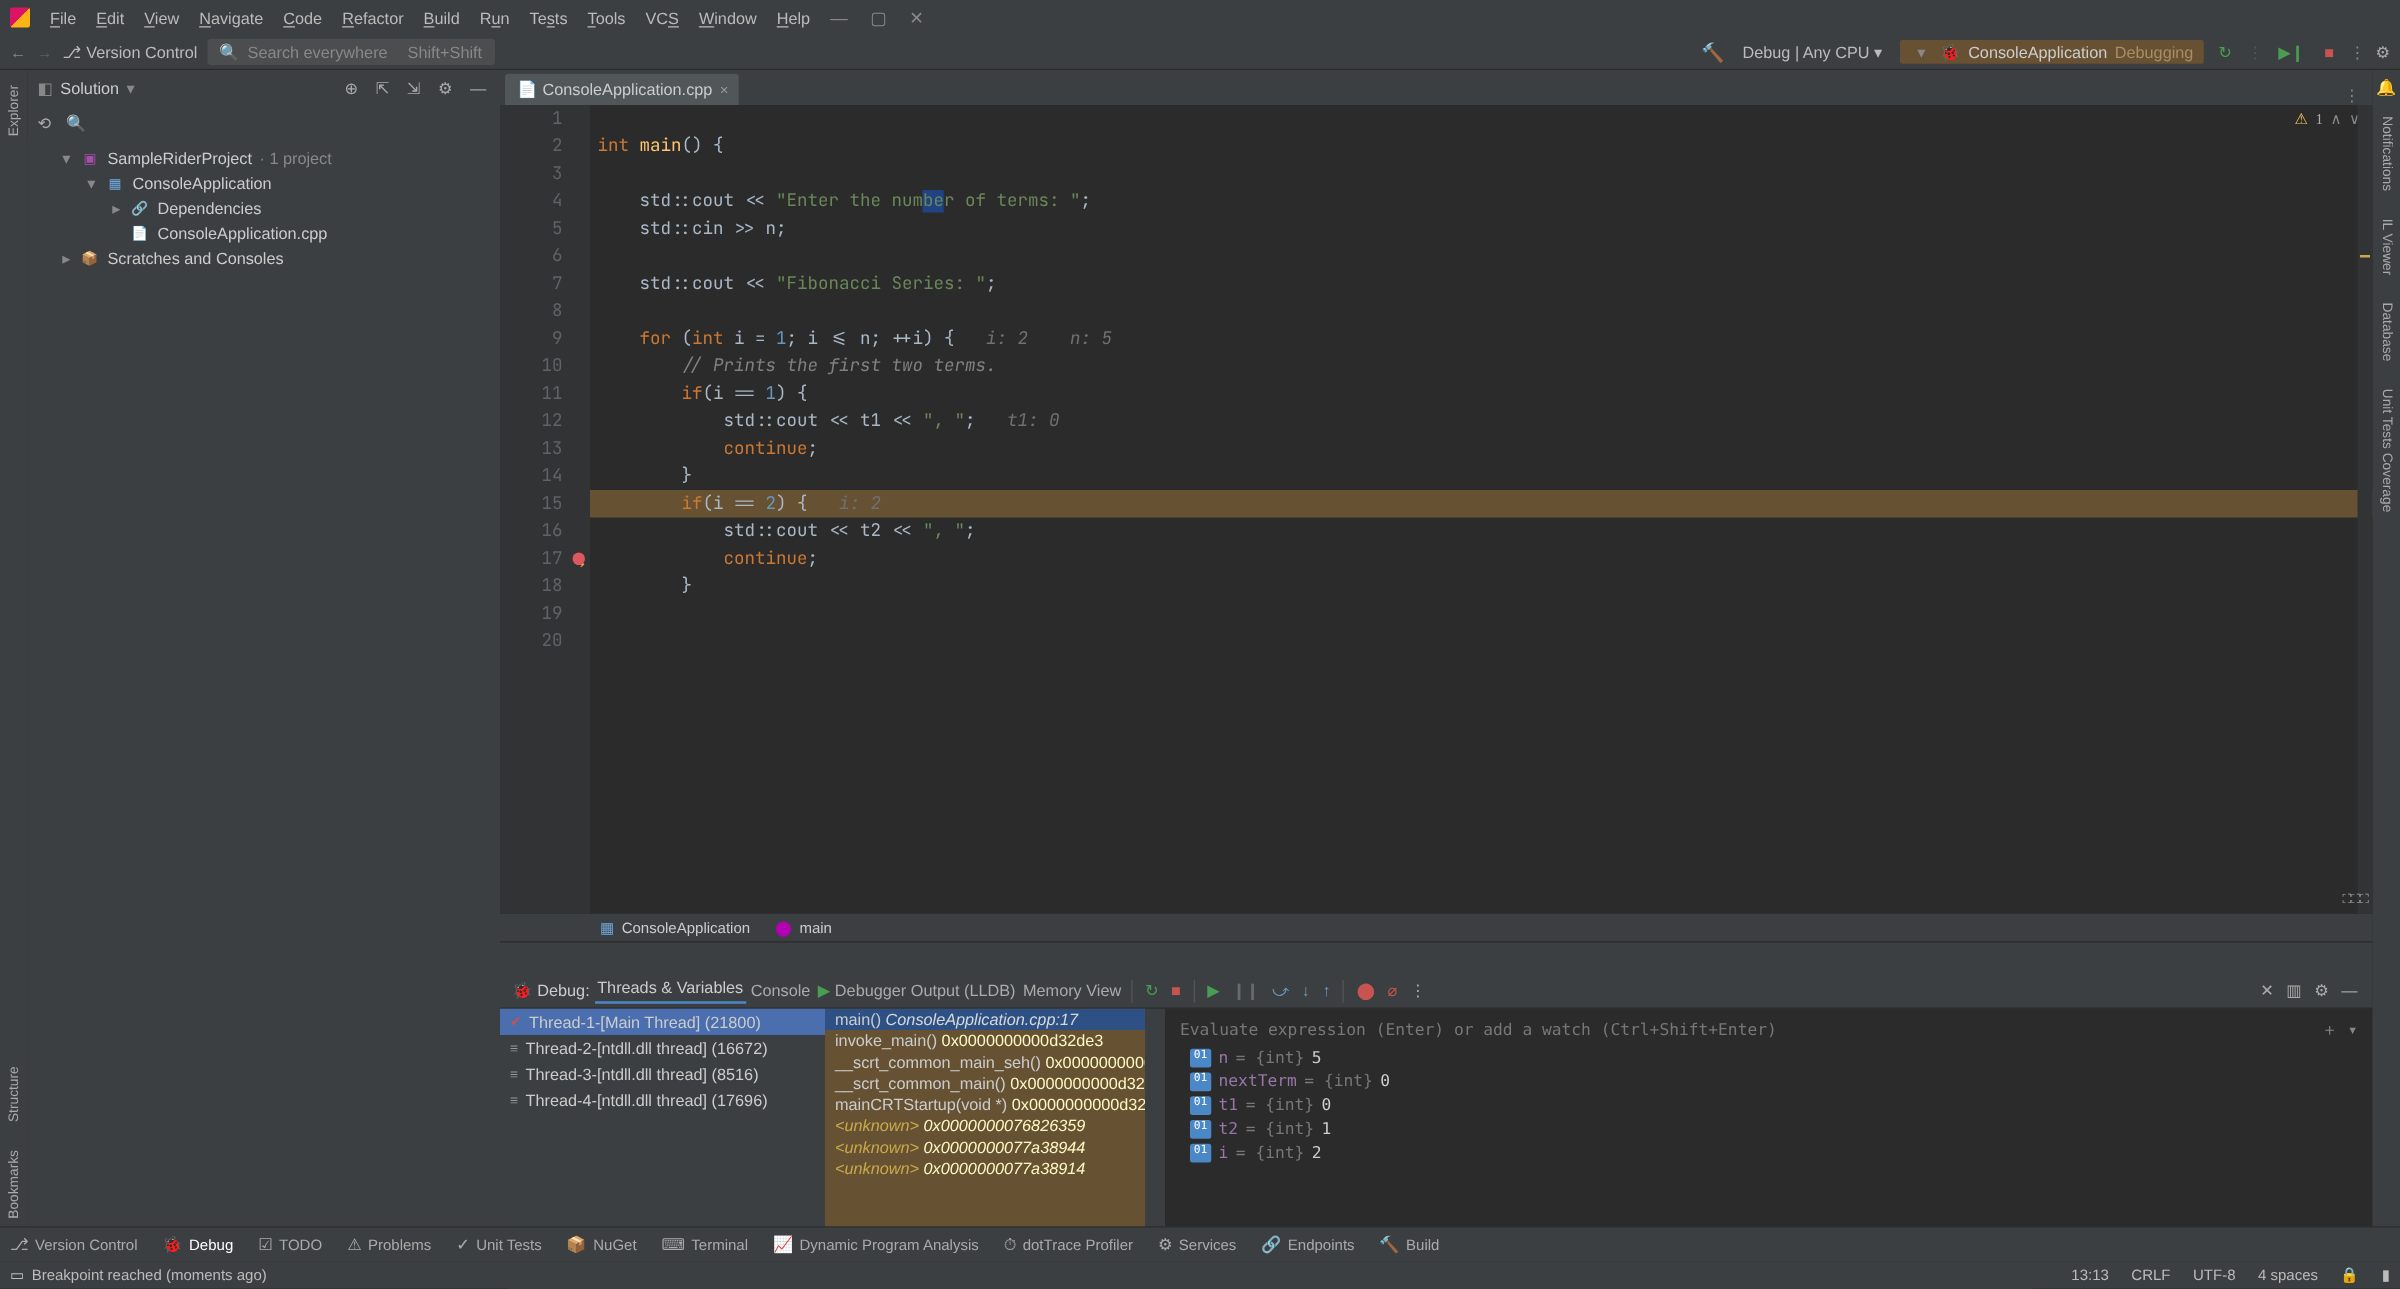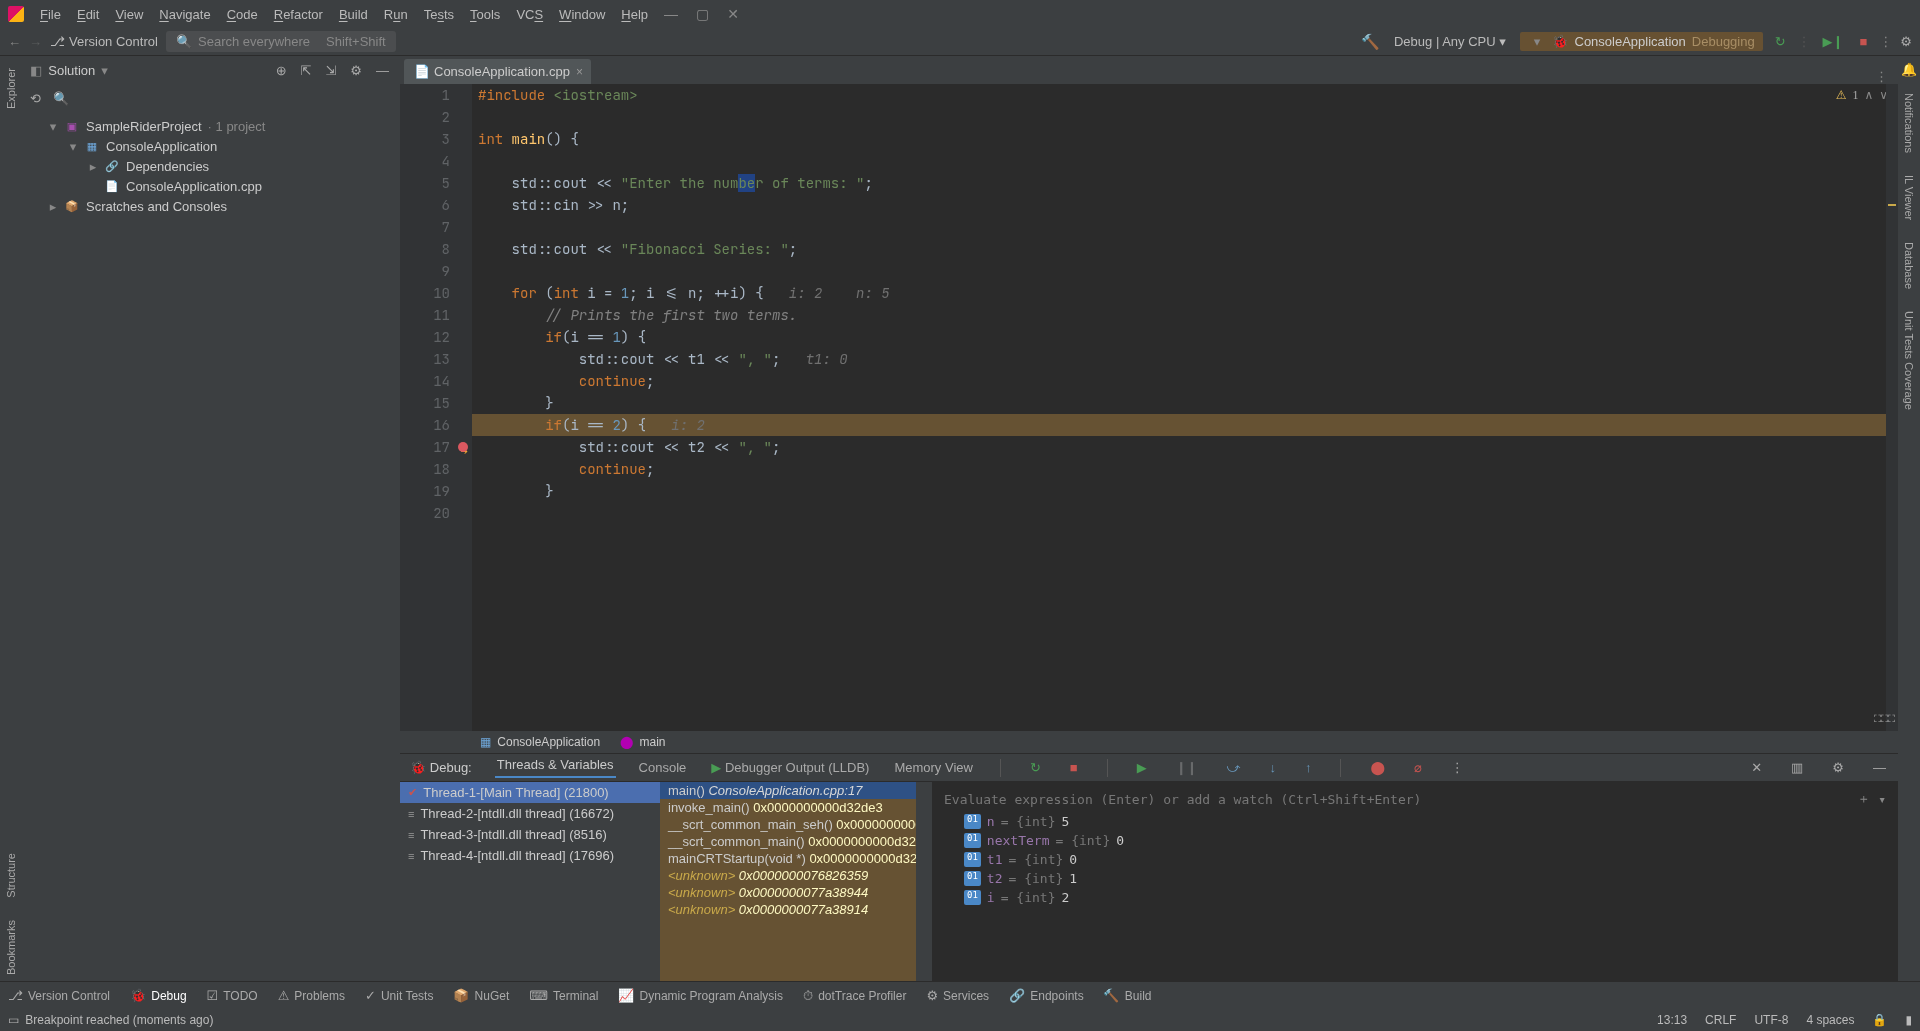--- a/index.html
+++ b/index.html
@@ -73,21 +73,21 @@
 .c { color: #808080; font-style: italic; }
 .hint { color: #707070; font-style: italic; }
 .fn { color: #ffc66d; }
 .u { text-decoration: wavy underline #bbb; text-decoration-thickness: 1px; }
 .hl-pause { background: #214283; }
 
 .crumb-bar { height: 22px; background: #3c3f41; display: flex; align-items: center; padding-left: 80px; gap: 20px; color: #ccc; font-size: 12px; }
 .crumb { display: flex; align-items: center; gap: 6px; }
 
 .debug-panel { height: 228px; background: #3c3f41; display: flex; flex-direction: column; border-top: 1px solid #2b2b2b; }
-.debug-tabs { height: 28px; display: flex; align-items: center; padding: 0 8px; gap: 21px; color: #aaa; border-bottom: 1px solid #2b2b2b; }
+.debug-tabs { height: 28px; display: flex; align-items: center; padding: 0 8px; gap: 2px; color: #aaa; border-bottom: 1px solid #2b2b2b; margin-top: 25px; }
 .debug-tabs .dtab { cursor: pointer; padding: 0 2px; }
 .debug-tabs .dtab.active { color: #ccc; border-bottom: 2px solid #4a88c7; padding-bottom: 4px; }
 .debug-tabs .dtab.title-label { color: #ccc; }
 .debug-tabs .sep { width: 1px; height: 18px; background: #555; margin: 0 4px; }
 .debug-tabs .spacer { flex: 1; }
 .debug-tabs .dbtn { cursor: pointer; padding: 0 4px; }
 .debug-tabs .green { color: #499c54; }
 .debug-tabs .red { color: #c75450; }
 .debug-tabs .blue { color: #6897bb; }
 .debug-body { flex: 1; display: flex; }
@@ -98,21 +98,21 @@
 .thread-row .ticon.check { color: #c75450; }
 .frames-col { width: 256px; background: #665233; overflow: hidden; }
 .frame-row { padding: 1px 8px; color: #ccc; white-space: nowrap; }
 .frame-row.top { background: #2e5185; }
 .frame-row .addr { color: #fef9c3; }
 .frame-row .loc { font-style: italic; color: #d8d8d8; }
 .frame-row.unk { font-style: italic; color: #c9a94a; }
 .vars-col { flex: 1; background: #2b2b2b; padding: 4px 0; margin-left: 16px; }
 .eval-box { padding: 4px 12px; color: #777; font-family: Consolas, monospace; display: flex; align-items: center; }
 .eval-box .spacer { flex: 1; }
-.var-row { padding: 2px 32px; color: #ccc; font-family: Consolas, monospace; display: flex; gap: 6px; }
+.var-row { padding: 2px 20px; color: #ccc; font-family: Consolas, monospace; display: flex; gap: 6px; }
 .var-row .badge { background: #4a88c7; color: #fff; font-size: 9px; padding: 0 3px; border-radius: 2px; }
 .var-row .vname { color: #9876aa; }
 .var-row .vtype { color: #777; }
 .var-row .vval { color: #ccc; }
 
 .bottom-bar { height: 28px; background: #3c3f41; display: flex; align-items: center; padding: 0 8px; gap: 20px; border-top: 1px solid #2b2b2b; color: #aaa; font-size: 12px; }
 .bottom-bar .bitem { display: flex; align-items: center; gap: 5px; cursor: pointer; }
 .bottom-bar .bitem.active { color: #fff; }
 .bottom-bar .bicon { font-size: 13px; }
 .bottom-bar .spacer { flex: 1; }
@@ -272,21 +272,20 @@
         <div class="gutter-row">13</div>
         <div class="gutter-row">14</div>
         <div class="gutter-row">15</div>
         <div class="gutter-row">16</div>
         <div class="gutter-row">17<span class="arrow-exec">➔</span><span class="bp"></span></div>
         <div class="gutter-row">18</div>
         <div class="gutter-row">19</div>
         <div class="gutter-row">20</div>
       </div>
       <div class="code-lines">
-<div class="code-line"><span class="k">#include</span> <span class="s">&lt;iostream&gt;</span></div>
 <div class="code-line"></div>
 <div class="code-line"><span class="k">int</span> <span class="fn">main</span>() {</div>
 <div class="code-line"></div>
 <div class="code-line">    std::cout &lt;&lt; <span class="s">"Enter the num<span class="hl-pause">be</span>r of terms: "</span>;</div>
 <div class="code-line">    std::cin &gt;&gt; n;</div>
 <div class="code-line"></div>
 <div class="code-line">    std::cout &lt;&lt; <span class="s">"Fibonacci Series: "</span>;</div>
 <div class="code-line"></div>
 <div class="code-line">    <span class="k">for</span> (<span class="k">int</span> i = <span class="n">1</span>; i &lt;= n; ++i) {   <span class="hint">i: 2</span>    <span class="hint">n: 5</span></div>
 <div class="code-line">        <span class="c">// Prints the first two terms.</span></div>

